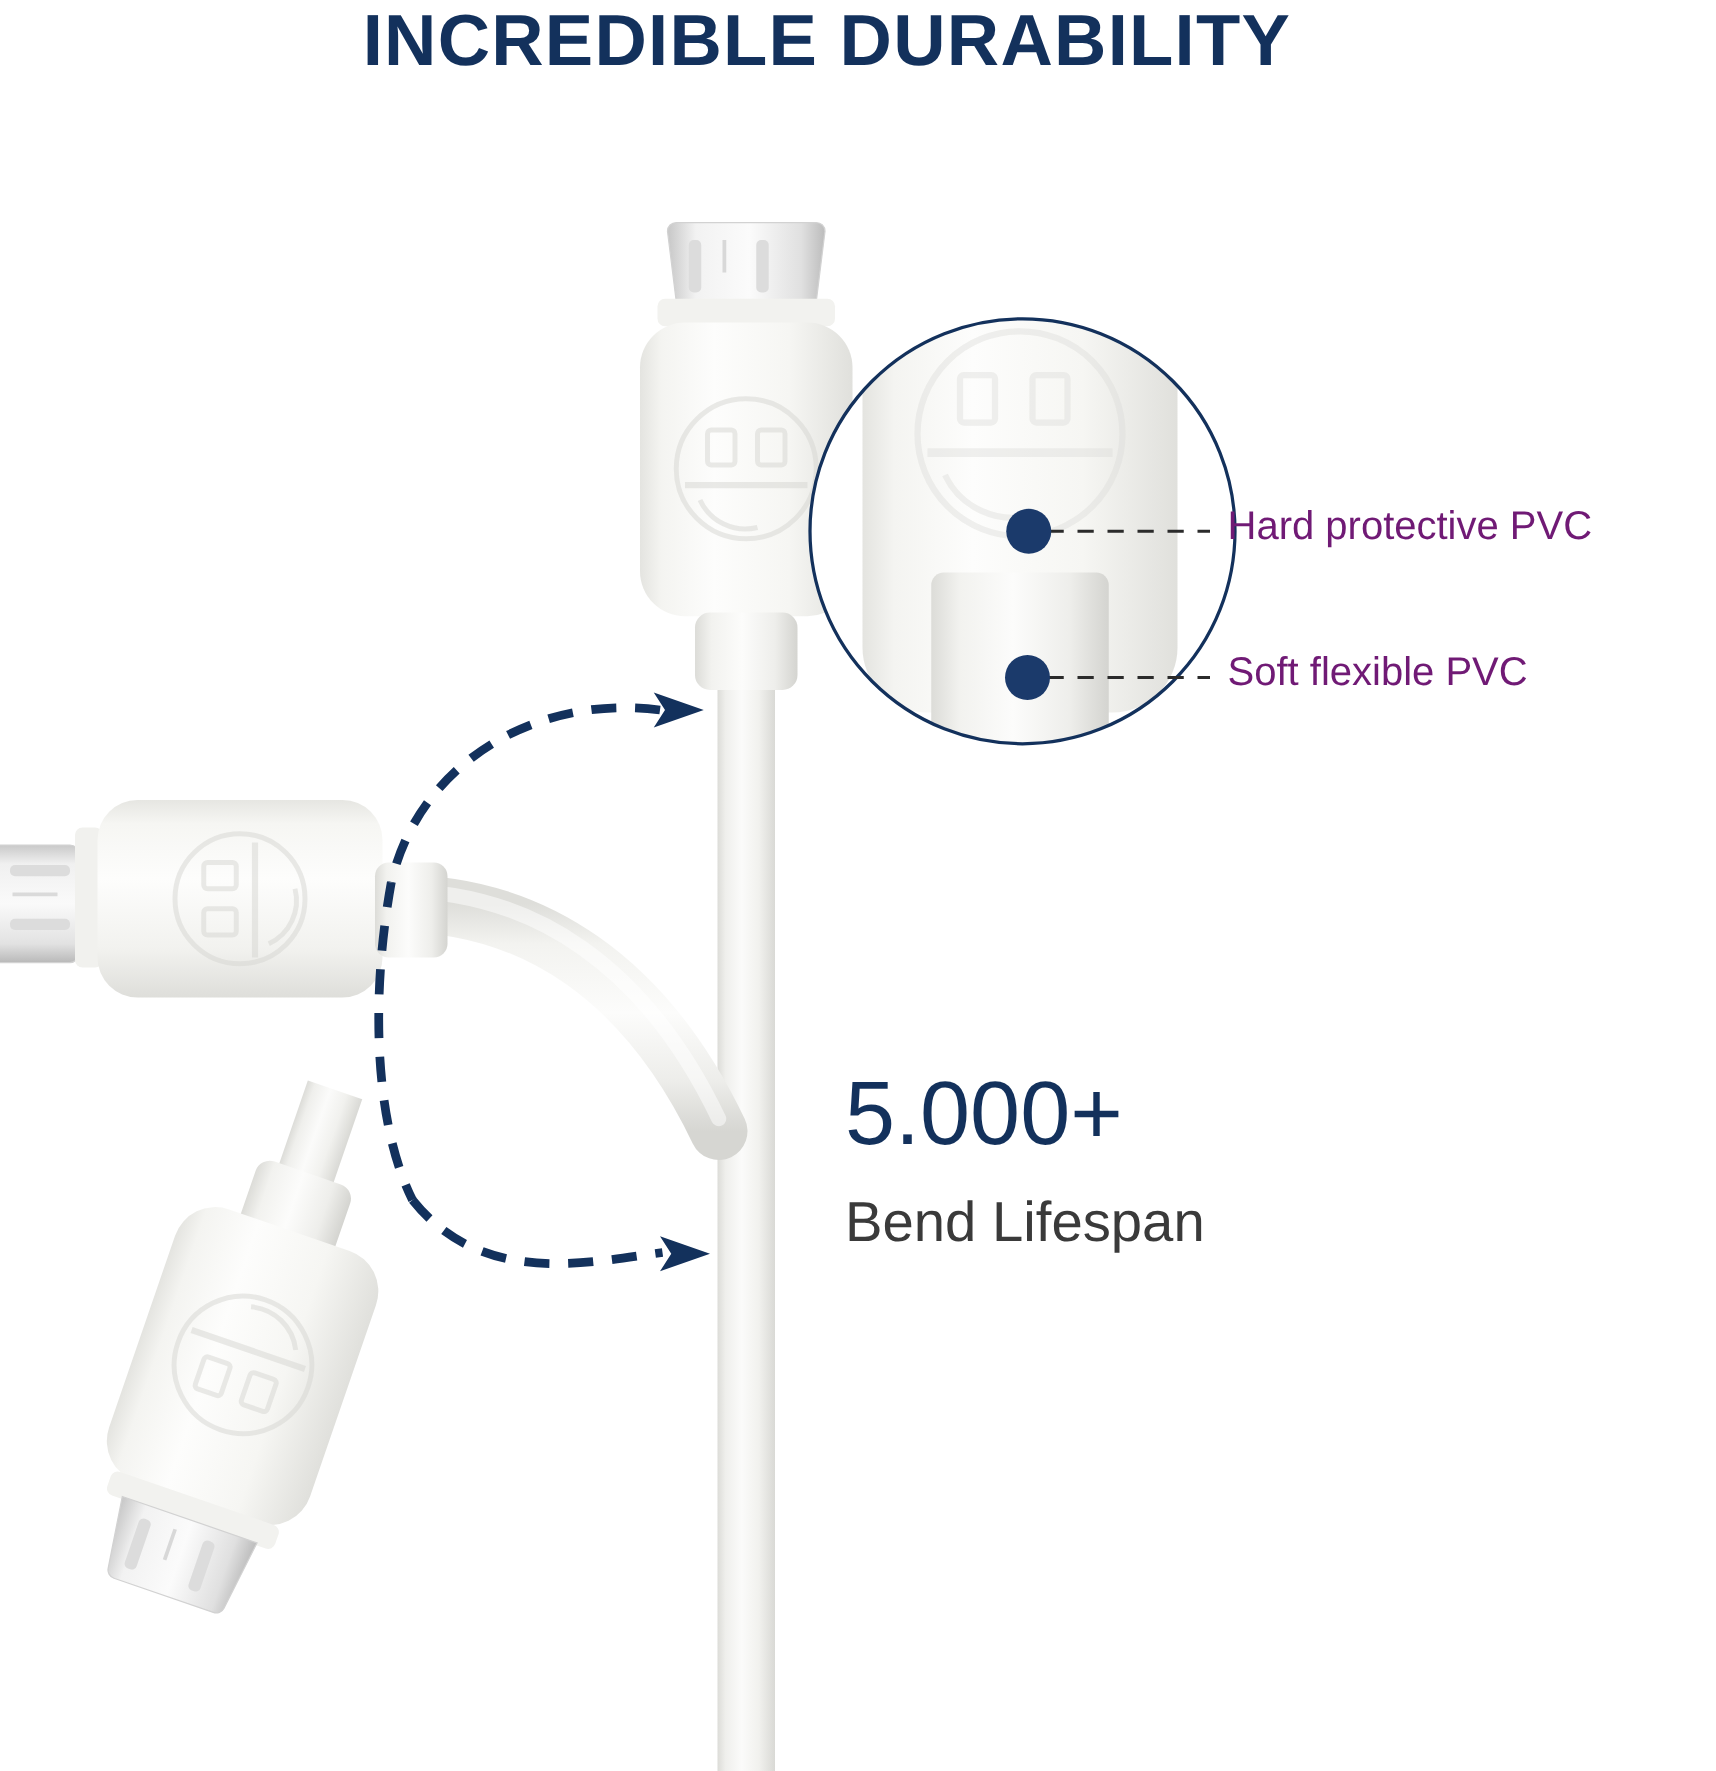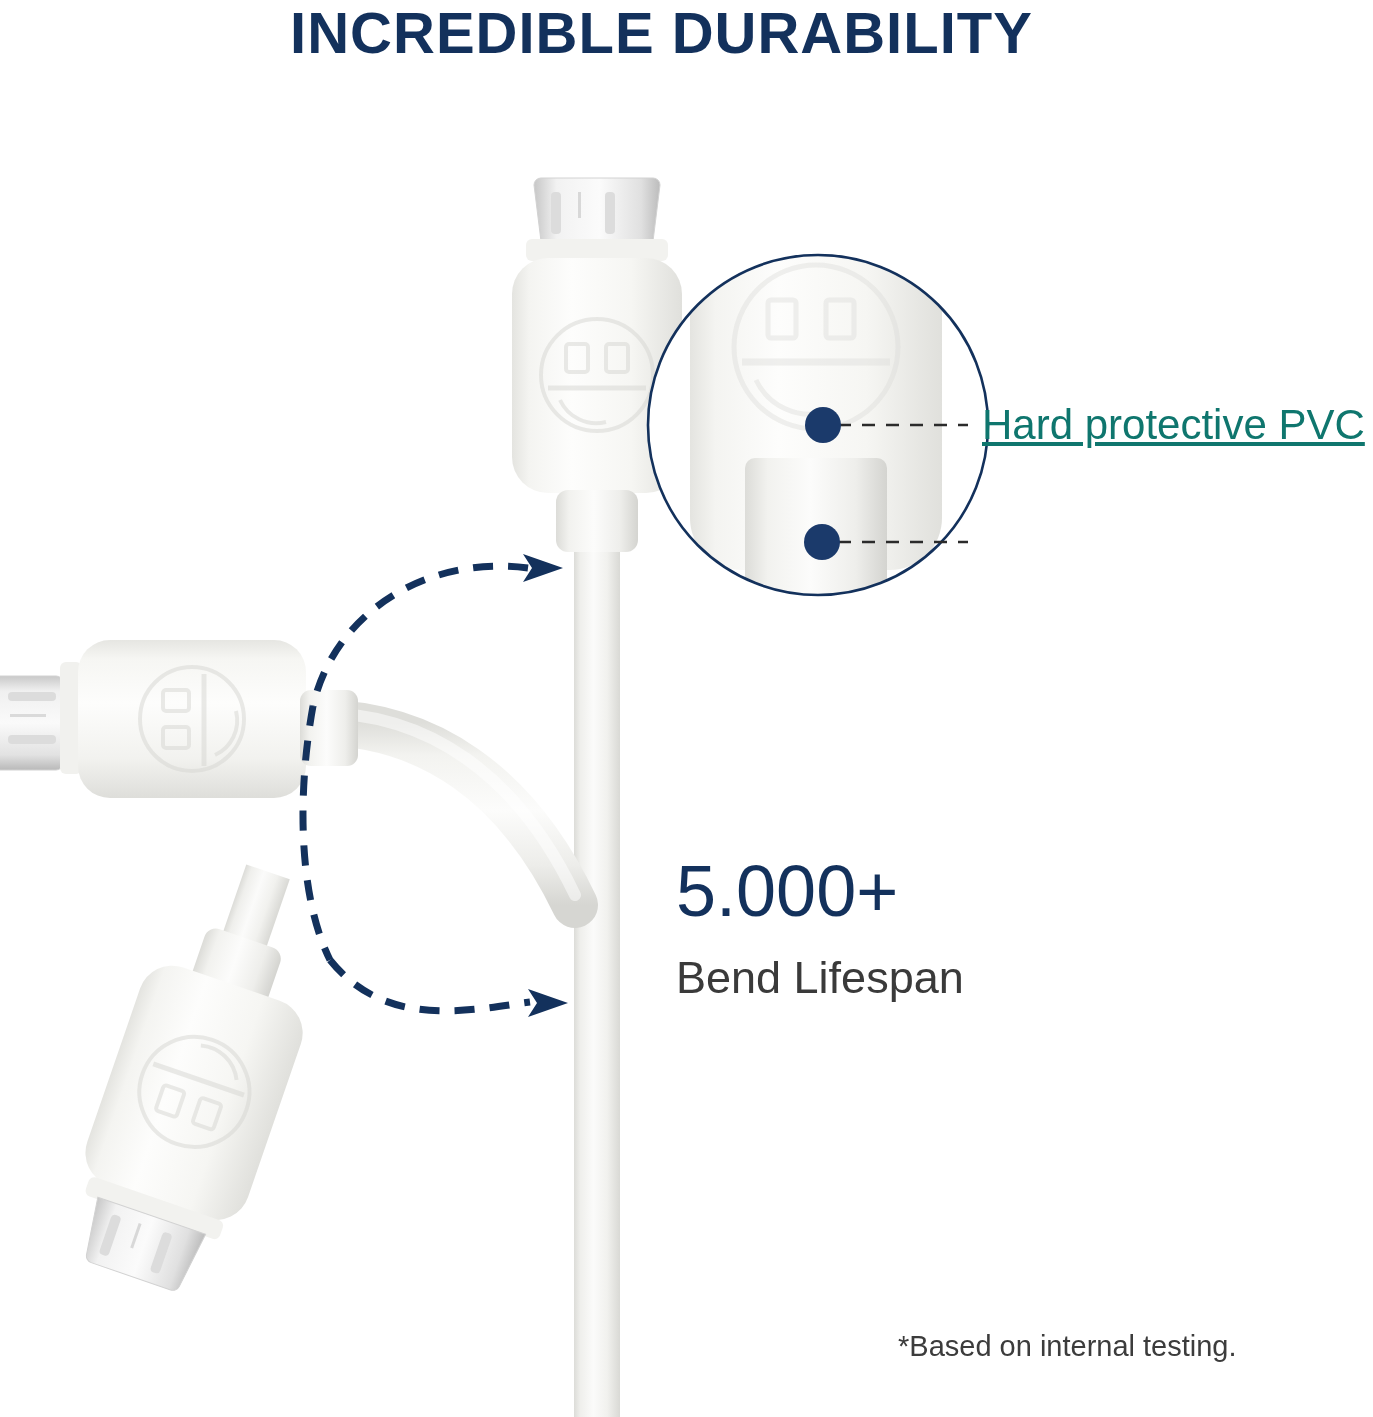--- a/index.html
+++ b/index.html
@@ -27,22 +27,22 @@
     margin-top:24px; letter-spacing:0.2px; white-space:nowrap;
   }
 
   
   #art { position:absolute; left:0; top:0; width:1373px; height:1417px; }
 
   
   .callout-label {
     position:absolute;
     font-family:"Liberation Sans", sans-serif;
-    font-size:42px; font-weight:400; color:#0f766e;
-    white-space:nowrap; line-height:1;text-decoration:underline;
+    font-size:32px; font-weight:400; color:#701a75;
+    white-space:nowrap; line-height:1;
   }
   #lbl-hard { left:982px; top:404px; }
   #lbl-soft { left:982px; top:521px; }
 
   .stat-block { position:absolute; left:676px; top:855px; }
   .stat-number {
     font-family:"Liberation Sans", sans-serif;
     font-size:72px; font-weight:400; color:#13315c;
     line-height:1; letter-spacing:0px; white-space:nowrap;
   }
@@ -241,21 +241,21 @@
       <circle cx="823" cy="425" r="18" fill="#1b3a6b"></circle>
     </g>
     <g>
       <line x1="838" y1="542" x2="968" y2="542" stroke="#2b2b2b" stroke-width="2.4" stroke-dasharray="13 11"></line>
       <circle cx="822" cy="542" r="18" fill="#1b3a6b"></circle>
     </g>
   </svg>
 
   <div class="callout-label" id="lbl-hard">Hard protective PVC</div>
 
+  <div class="callout-label" id="lbl-soft">Soft flexible PVC</div>
 
   <div class="stat-block">
     <div class="stat-number">5.000+</div>
     <div class="stat-caption">Bend Lifespan</div>
   </div>
 
-  <div class="footnote">*Based on internal testing.</div>
 
 </div>
 
 </body></html>

